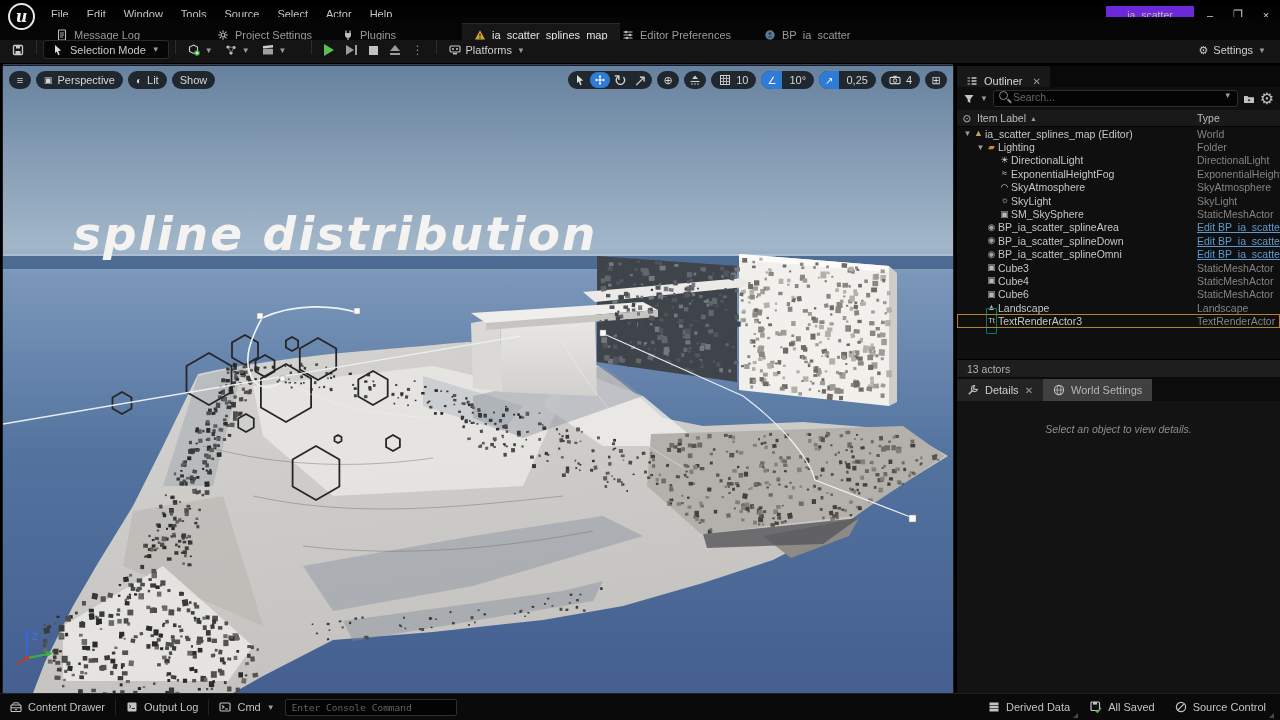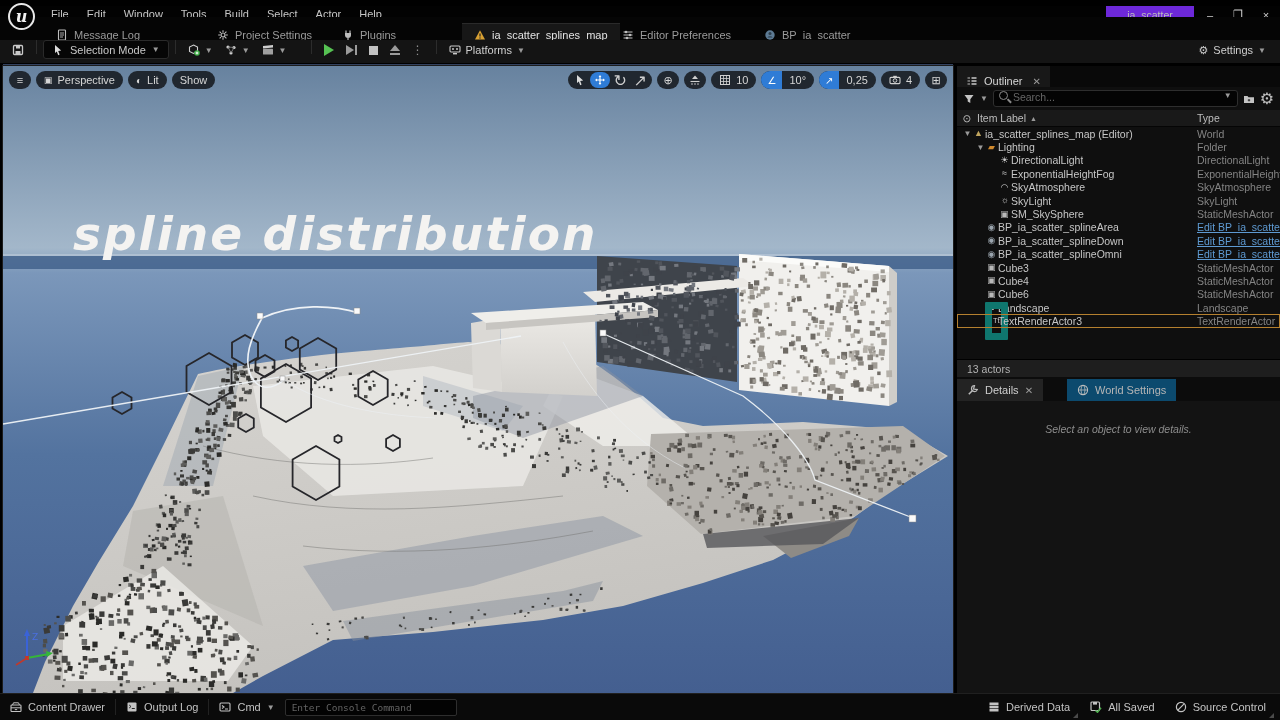--- a/index.html
+++ b/index.html
@@ -77,28 +77,28 @@
   #ol-header { position:absolute; top:44px; left:0; right:0; height:17px; background:#191919; display:flex;
     align-items:center; font-size:10.5px; color:#bdbdbd; border-bottom:1px solid #050505; }
   #ol-rows { position:absolute; top:61px; left:0; right:0; height:232px; overflow:hidden; }
   .orow { height:13.4px; display:flex; align-items:center; font-size:10.5px; color:#c6c6c6; position:relative; }
   .orow .exp { width:9px; font-size:8px; color:#9a9a9a; text-align:center; flex:none; }
   .orow .ric { width:13px; flex:none; text-align:center; font-size:9px; line-height:13px; }
   .orow .rlabel { white-space:nowrap; overflow:hidden; }
   .orow .rtype { position:absolute; left:240px; width:83px; color:#848484; font-size:10.5px; white-space:nowrap; overflow:hidden; }
   .orow .rtype.link { color:#5e9ad2; text-decoration:underline; }
   .orow.selected { outline:1px solid #b5802f; outline-offset:-1px; }
-  .icon-text-render { display:inline-block; border:7px solid #0f766e; color:#cfcfcf; font-size:7.5px;
+  .icon-text-render { display:inline-block; border:1px solid #0f766e; color:#cfcfcf; font-size:7.5px;
     line-height:8px; padding:8px 1px; border-radius:1px; }
   #ol-footer { position:absolute; top:293px; left:0; right:0; height:18px; background:#1e1e1e; border-top:1px solid #000;
     display:flex; align-items:center; padding-left:10px; font-size:10.5px; color:#b2b2b2; }
   #dt-tabbar { position:absolute; top:311px; left:0; right:0; height:24px; background:#0c0c0c; display:flex; align-items:flex-end; }
   .dtab { height:22px; display:flex; align-items:center; gap:6px; padding:0 10px; font-size:11px; color:#cfcfcf; }
   .dtab.active { background:#232323; }
-  .dtab.inactive { background:#0c4a6e; color:#b5b5b5;margin-left:24px; }
+  .dtab.inactive { background:#404040; color:#b5b5b5; }
   #dt-body { position:absolute; top:335px; left:0; right:0; bottom:0; background:#131313; }
   #dt-empty { margin-top:22px; text-align:center; font-size:10.5px; font-style:italic; color:#8d8d8d; }
 
   
   #statusbar { position:absolute; left:0; right:0; bottom:0; height:27px; background:#0a0a0a;
     border-top:1px solid #202020; display:flex; align-items:center; font-size:11px; color:#c3c3c3; }
   .sb-btn { height:27px; display:flex; align-items:center; gap:6px; padding:0 10px; position:relative; }
   .sb-sep { width:1px; height:16px; background:#222; }
   .sb-corner::after { content:""; position:absolute; right:2px; bottom:3px; width:0; height:0;
     border-left:5px solid transparent; border-bottom:5px solid #4a4a4a; }
@@ -112,21 +112,21 @@
 </head>
 <body>
 
 <div id="logo">u</div>
 <div id="titlebar">
   <div id="menubar">
       <span class="menu-item">File</span>
       <span class="menu-item">Edit</span>
       <span class="menu-item">Window</span>
       <span class="menu-item">Tools</span>
-      <span class="menu-item">Build</span>
+      <span class="menu-item">Source</span>
       <span class="menu-item">Select</span>
       <span class="menu-item">Actor</span>
       <span class="menu-item">Help</span>
     </div>
   <div id="win-title">ia_scatter</div>
   <div id="win-buttons">
     <div class="win-btn">–</div>
     <div class="win-btn">❐</div>
     <div class="win-btn">×</div>
   </div>

